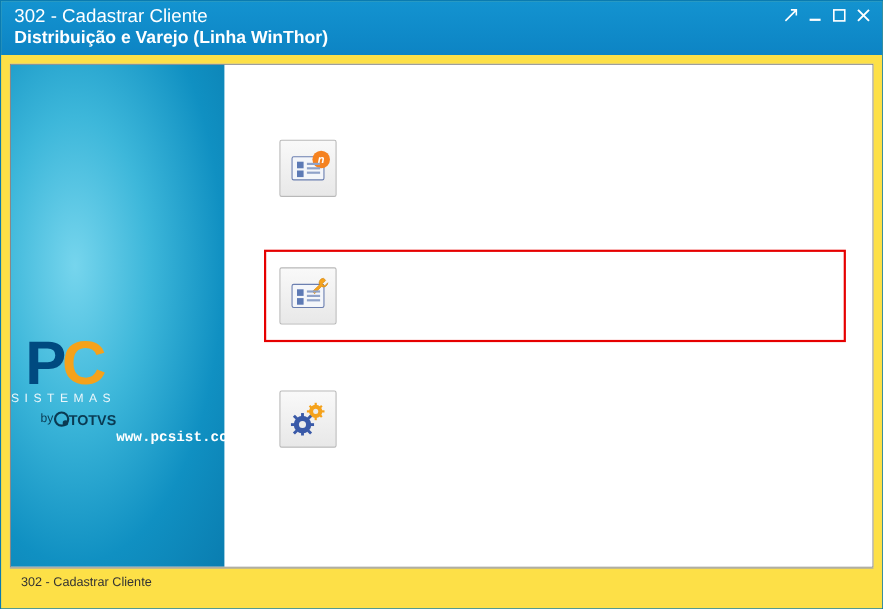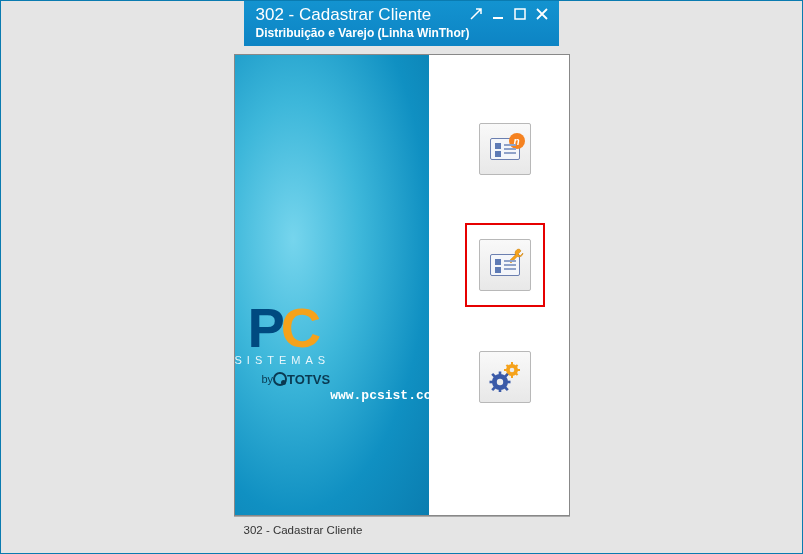--- a/index.html
+++ b/index.html
@@ -9,40 +9,39 @@
       width: 803px;
       height: 554px;
       overflow: hidden;
     }
     .window {
       width: 803px;
       height: 554px;
       border: 1px solid #0a7bb0;
       display: flex;
       flex-direction: column;
-      background: #e5e5e5;
-      align-items: center;
+      background: #fde047;
     }
     .titlebar {
       background: linear-gradient(to bottom, #1393d0 0%, #0d84c4 100%);
       color: #fff;
       padding: 4px 10px 6px 12px;
       position: relative;
     }
     .title-row {
       display: flex;
       justify-content: space-between;
       align-items: flex-start;
     }
     .title-text {
       font-size: 17px;
       font-weight: 500;
     }
     .subtitle-text {
-      font-size: 12px;
+      font-size: 16px;
       font-weight: 600;
       margin-top: 1px;
     }
     .title-controls {
       display: flex;
       gap: 8px;
       align-items: center;
       margin-top: 2px;
     }
     .ctrl-btn {

